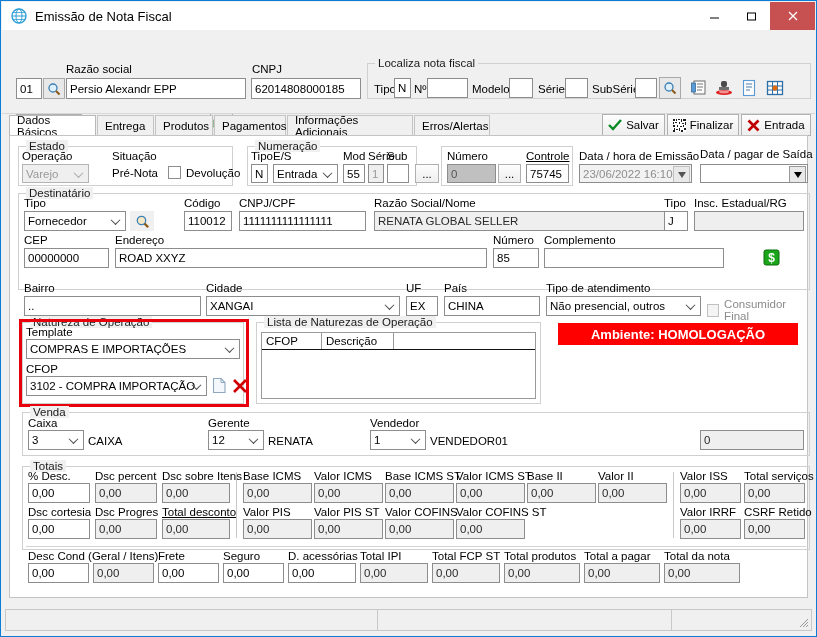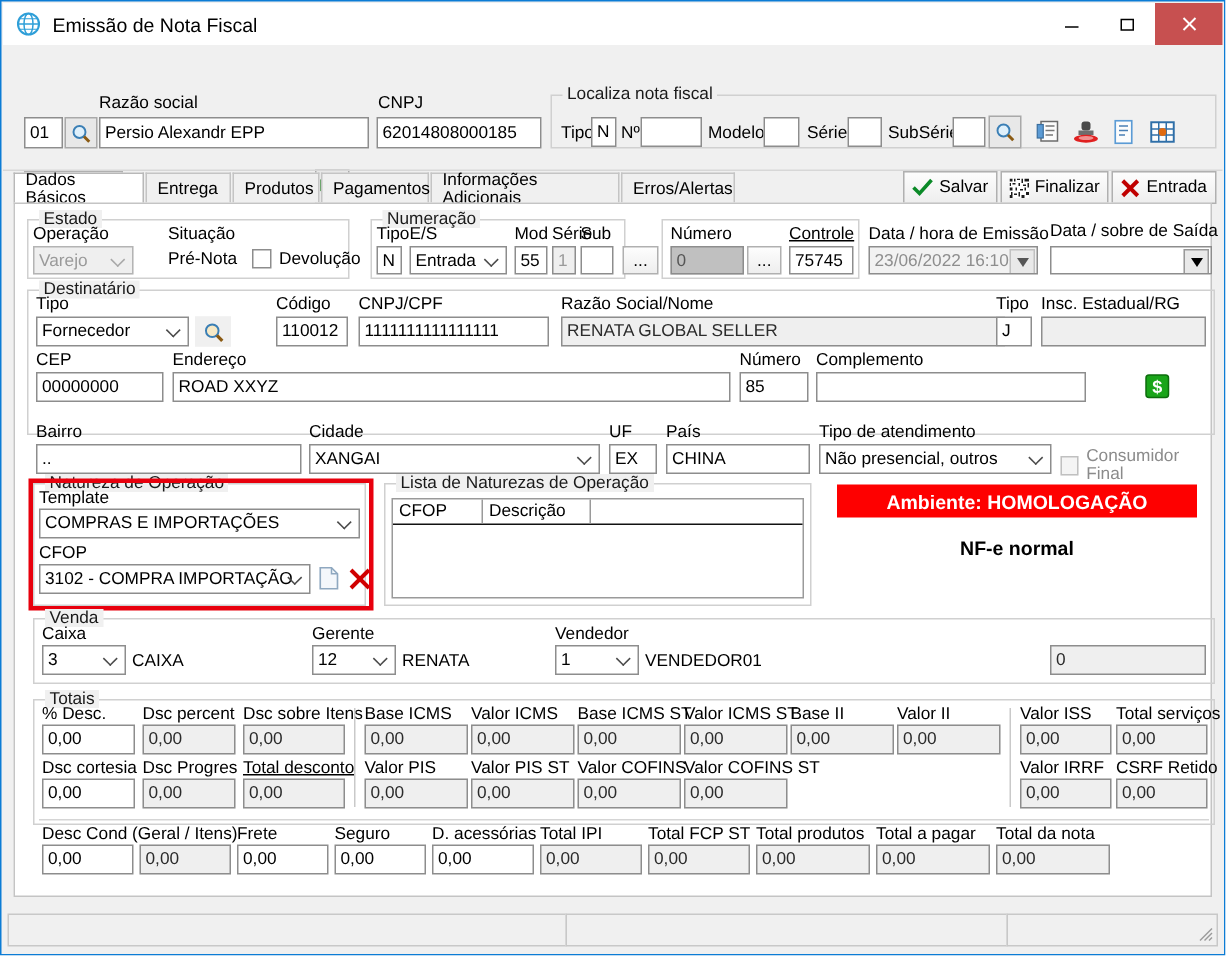--- a/index.html
+++ b/index.html
@@ -399,21 +399,21 @@
 
       <span class="lbl" style="left:569px; top:14px;">Data / hora de Emissão</span>
       <div class="combo solid ro" style="left:569px; top:28px; width:113px; height:19px; color:#8e8e8e; background:#f2f2f2;">
         <span>23/06/2022 16:10</span>
         <span style="position:absolute; right:1px; top:1px; width:17px; height:17px; background:#e9e9e9; border:1px solid #c0c0c0; display:flex; align-items:center; justify-content:center;">
           <svg width="8" height="6" viewBox="0 0 8 6">
               <polygon points="0,0 8,0 4,6" fill="#555"></polygon>
             </svg>
         </span>
       </div>
-      <span class="lbl" style="left:690px; top:12px;">Data / sobre de Saída</span>
+      <span class="lbl" style="left:690px; top:12px;">Data / pagar de Saída</span>
       <div class="combo" style="left:690px; top:28px; width:108px; height:19px;">
         <span></span>
         <span style="position:absolute; right:1px; top:1px; width:17px; height:17px; background:#e9e9e9; border:1px solid #999; display:flex; align-items:center; justify-content:center;">
           <svg width="8" height="6" viewBox="0 0 8 6">
               <polygon points="0,0 8,0 4,6" fill="#000"></polygon>
             </svg>
         </span>
       </div>
 
       <div class="grp" style="left:8px; top:57px; width:792px; height:97px;">
@@ -509,21 +509,20 @@
       </div>
       <div class="grid" style="left:251px; top:196px; width:275px; height:67px;">
         <div class="ghead">
           <span class="gh" style="width:60px;">CFOP</span>
           <span class="gh" style="width:72px;">Descrição</span>
           <span class="gh" style="flex:1; border-right:none;"></span>
         </div>
       </div>
 
       <div class="ambiente" style="left:548px; top:187px; width:240px; height:22px; justify-content:center;">Ambiente: HOMOLOGAÇÃO</div>
-      <div class="nfe-normal" style="left:548px; top:222px; width:240px; text-align:center; display:block;">NF-e normal</div>
 
       <div class="grp" style="left:12px; top:276px; width:788px; height:44px;">
         <span class="cap">Venda</span>
       </div>
       <span class="lbl" style="left:18px; top:281px;">Caixa</span>
       <div class="combo" style="left:18px; top:294px; width:56px; height:20px;">
         <span>3</span>
           <span class="chev"></span>
       </div>
       <span class="lbl" style="left:78px; top:299px;">CAIXA</span>

